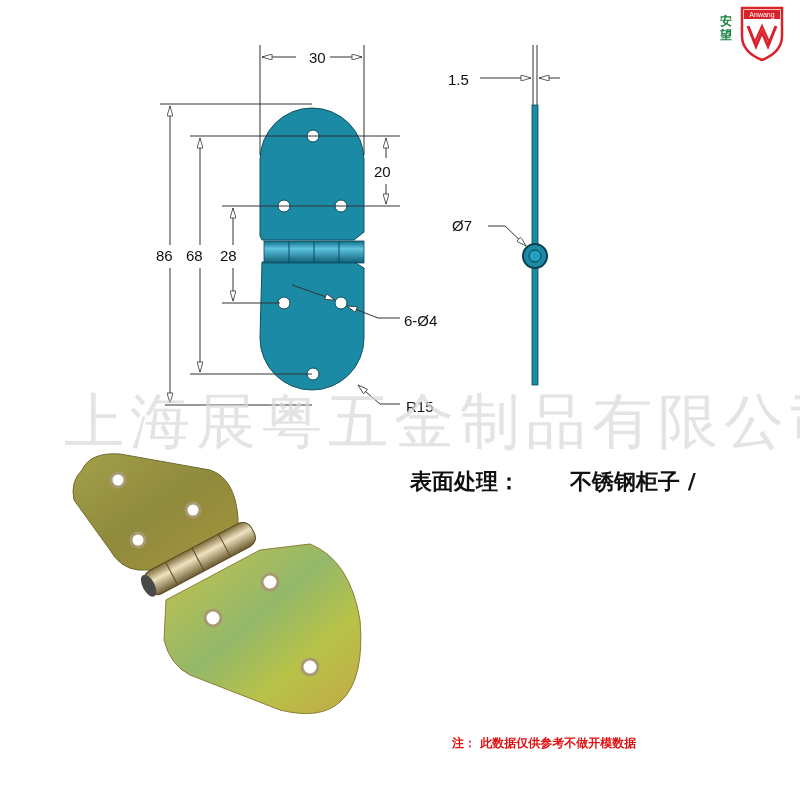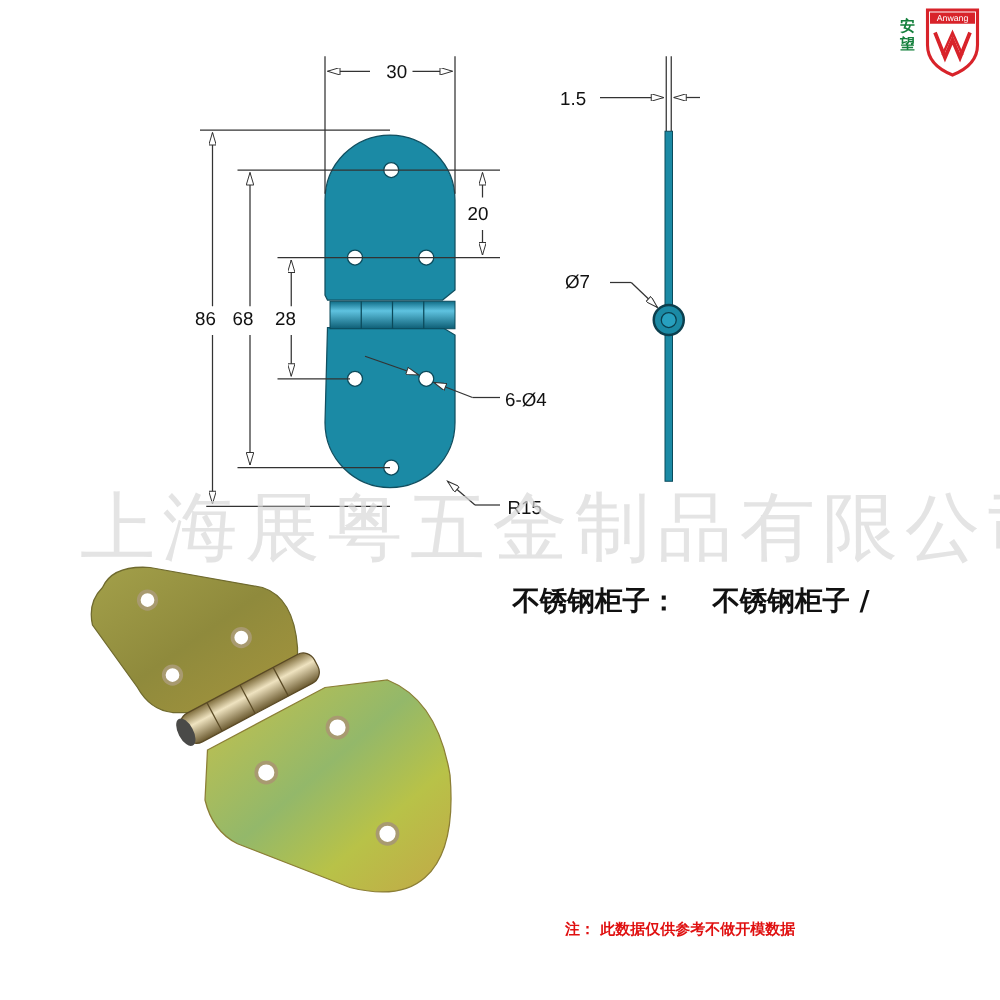--- a/index.html
+++ b/index.html
@@ -149,16 +149,16 @@
     <circle cx="58" cy="40" r="7"></circle>
     <circle cx="133" cy="70" r="7"></circle>
     <circle cx="78" cy="100" r="7"></circle>
     <circle cx="210" cy="142" r="8"></circle>
     <circle cx="153" cy="178" r="8"></circle>
     <circle cx="250" cy="227" r="8"></circle>
   </g>
 </svg>
 
 <div class="specs">
-  <div class="spec-row"><span class="lbl" style="width:160px">不锈钢柜子：</span><span>不锈钢柜子 /</span></div>
+  <div class="spec-row"><span class="lbl" style="width:160px">表面处理：</span><span>不锈钢柜子 /</span></div>
 </div>
 
 <div class="note">注：  此数据仅供参考不做开模数据</div>
 
 </body></html>

